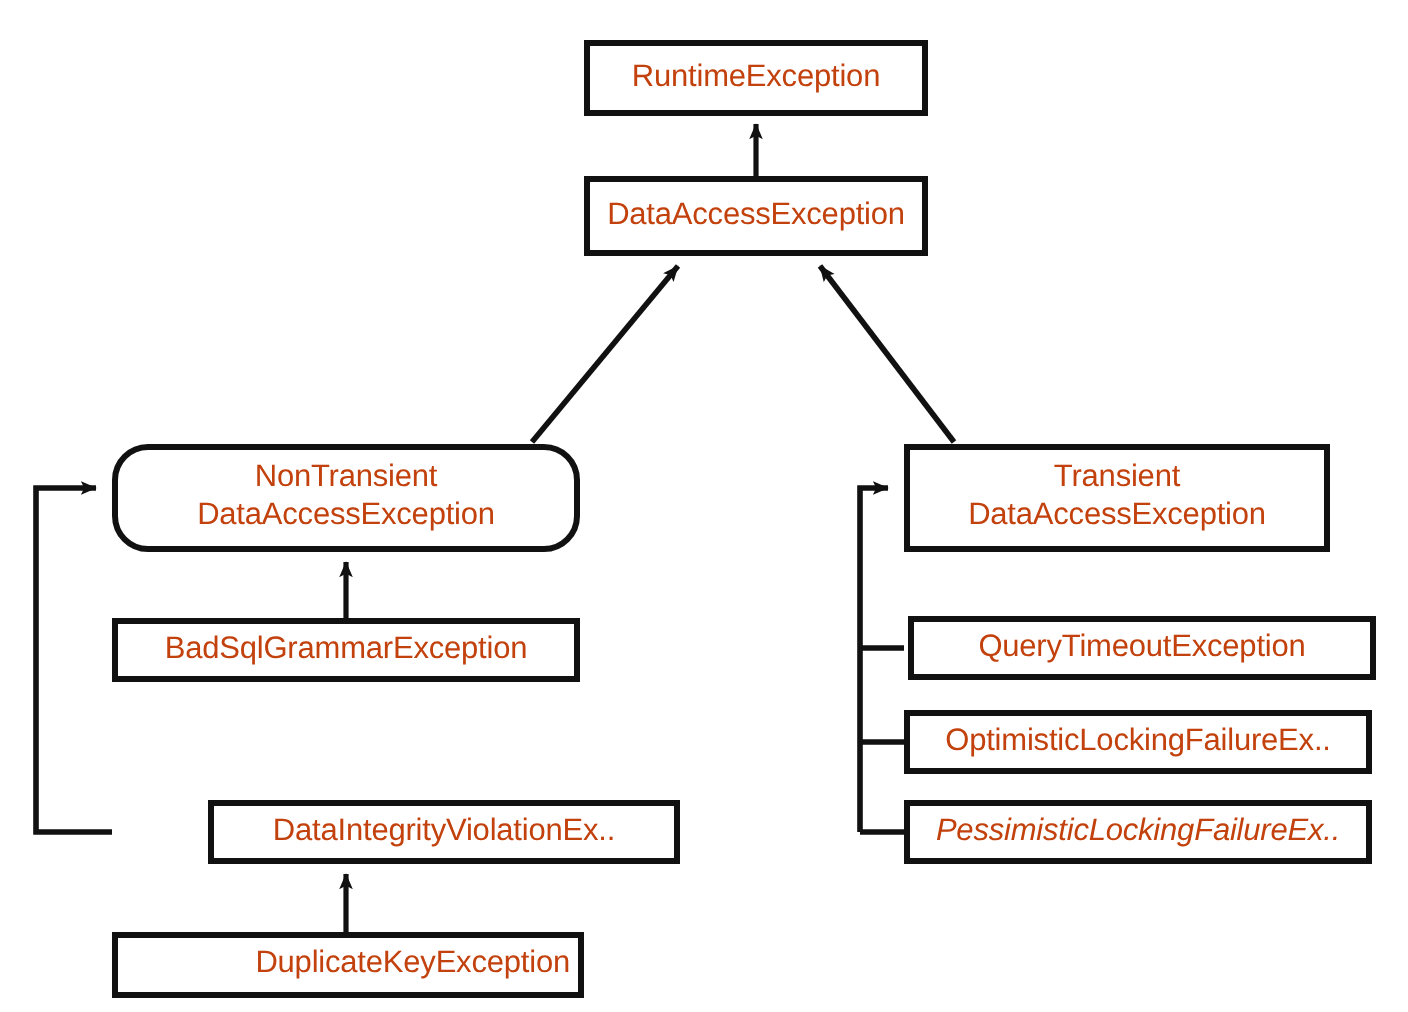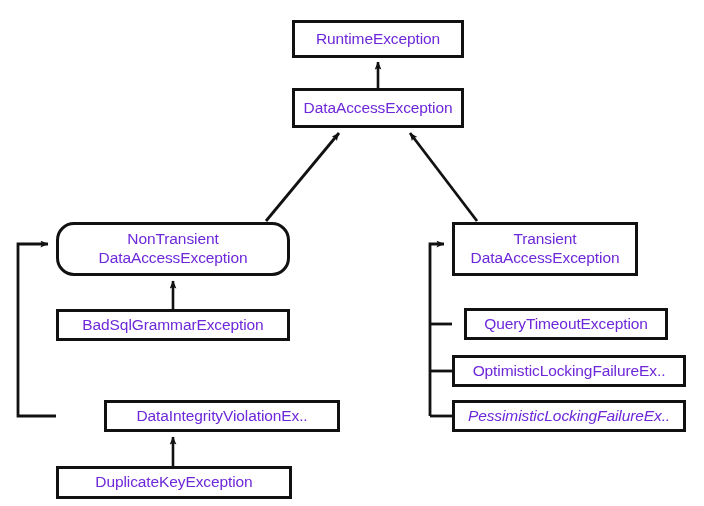--- a/index.html
+++ b/index.html
@@ -31,21 +31,21 @@
     border: 3px solid #111111;
     display: flex;
     align-items: center;
     justify-content: center;
     text-align: center;
     z-index: 2;
   }
   .node-label {
     font-size: 15.5px;
     line-height: 1.22;
-    color: #6d28d9;
+    color: #c2410c;
     letter-spacing: -0.1px;
     white-space: pre-line;
     padding: 0 4px;
   }
   .node-label.two-line {
     font-size: 15.5px;
   }
 </style>
 </head>
 <body>
@@ -103,42 +103,42 @@
 
   <div class="node-box" style="left:292px; top:88px; width:172px; height:40px;">
     <span class="node-label">DataAccessException</span>
   </div>
 
   <div class="node-box" style="left:56px; top:222px; width:234px; height:54px;border-radius:18px;">
     <span class="node-label two-line">NonTransient
 DataAccessException</span>
   </div>
 
-  <div class="node-box" style="left:452px; top:222px; width:186px; height:54px;">
+  <div class="node-box" style="left:452px; top:222px; width:213px; height:54px;">
     <span class="node-label two-line">Transient
 DataAccessException</span>
   </div>
 
   <div class="node-box" style="left:56px; top:309px; width:234px; height:32px;">
     <span class="node-label">BadSqlGrammarException</span>
   </div>
 
-  <div class="node-box" style="left:464px; top:308px; width:204px; height:32px;">
+  <div class="node-box" style="left:454px; top:308px; width:234px; height:32px;">
     <span class="node-label">QueryTimeoutException</span>
   </div>
 
   <div class="node-box" style="left:452px; top:355px; width:234px; height:32px;">
     <span class="node-label">OptimisticLockingFailureEx..</span>
   </div>
 
   <div class="node-box" style="left:56px; top:400px; width:236px; height:32px;margin-left:48px;">
     <span class="node-label">DataIntegrityViolationEx..</span>
   </div>
 
   <div class="node-box" style="left:452px; top:400px; width:234px; height:32px;font-style:italic;">
     <span class="node-label">PessimisticLockingFailureEx..</span>
   </div>
 
-  <div class="node-box" style="left:56px; top:466px; width:236px; height:33px;">
+  <div class="node-box" style="left:56px; top:466px; width:236px; height:33px;justify-content:flex-end;">
     <span class="node-label">DuplicateKeyException</span>
   </div>
 
 </div>
 
 </body></html>

